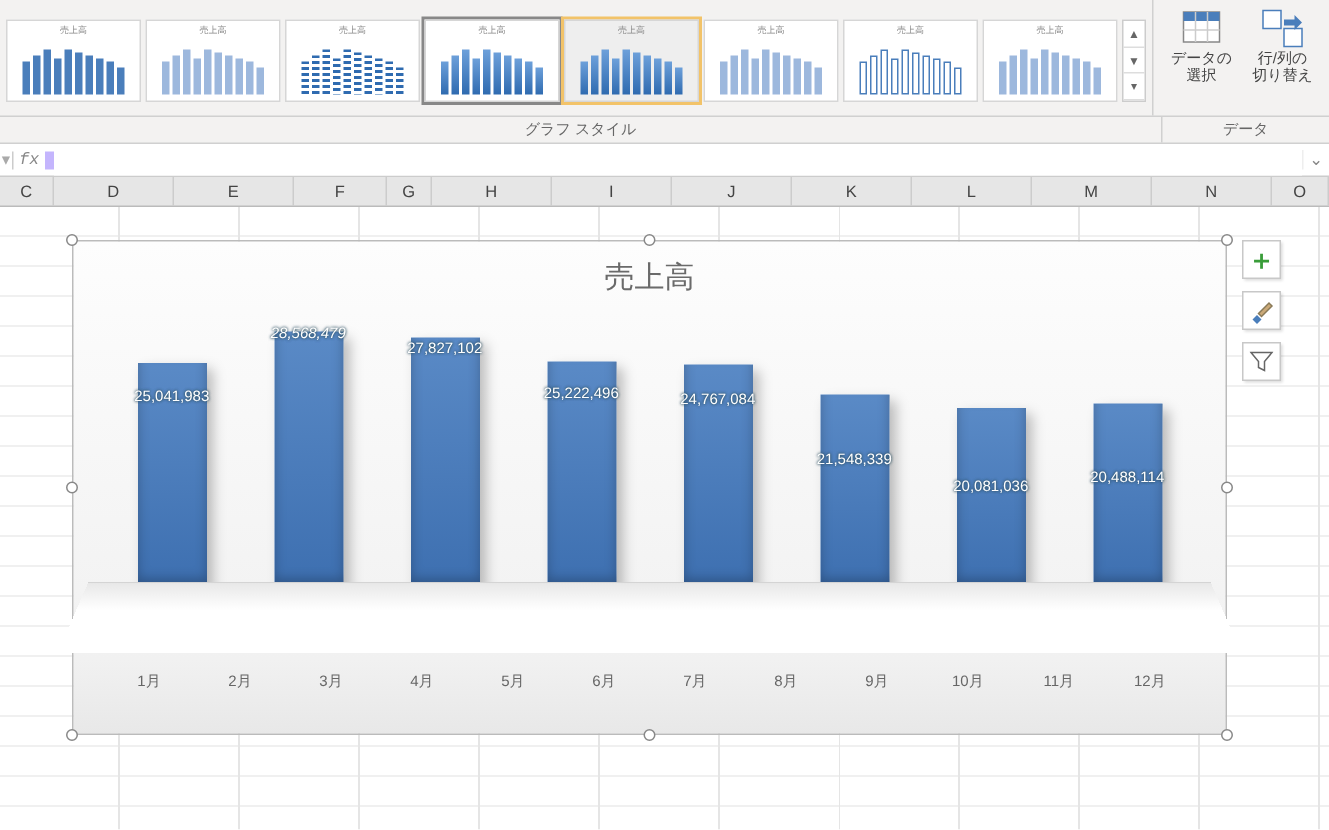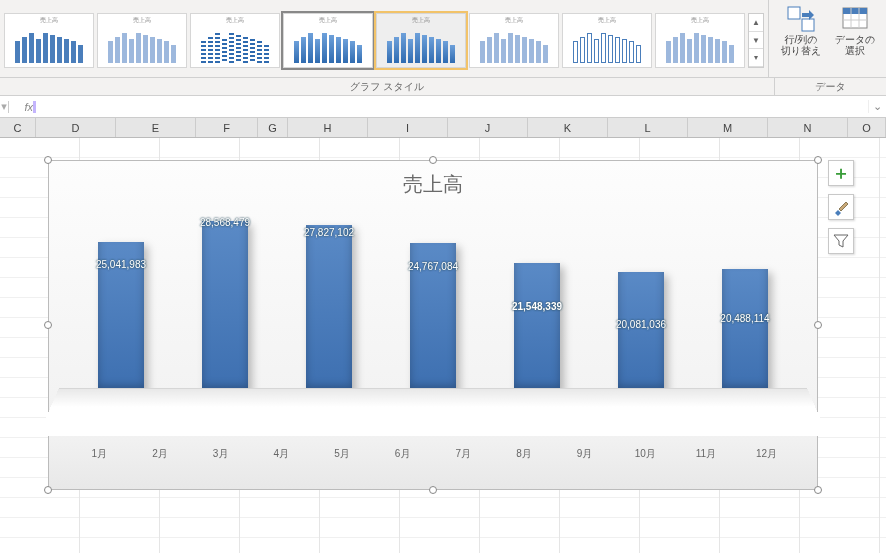--- a/index.html
+++ b/index.html
@@ -114,25 +114,26 @@
   
   .formula-bar {
     display: flex;
     align-items: center;
     height: 22px;
     border-bottom: 1px solid #ccc;
     background: #fff;
   }
   .fx-label {
     width: 28px;
-    text-align: right;
+    text-align: center;
     font-style: italic;
     color: #888;
     border-left: 1px solid #ccc;
-    border-right: 3px solid #c4b5fd;
+    border-right: 6px solid #c4b5fd;
+    font-family: Liberation Mono, monospace;
   }
   .fx-input {
     flex: 1;
     height: 100%;
     border: none;
     outline: none;
     padding: 0 6px;
     font-size: 11px;
   }
   .fx-expand {
@@ -381,39 +382,39 @@
         <span class="bar" style="height:18px"></span>
     </div>
     <div class="styles-spinner">
       <div>▲</div>
       <div>▼</div>
       <div>▾</div>
     </div>
   </div>
 
   <div class="ribbon-group">
-    <div class="rbtn">
-      <svg width="28" height="26" viewBox="0 0 28 26">
-        <rect x="1" y="1" width="12" height="12" fill="#fff" stroke="#4a7ebb"></rect>
-        <rect x="15" y="13" width="12" height="12" fill="#fff" stroke="#4a7ebb"></rect>
-        <path d="M15 7 L22 7 L22 4 L27 9 L22 14 L22 11 L15 11 Z" fill="#4a7ebb"></path>
-      </svg>
-      <span style="white-space:pre-line">行/列の
-切り替え</span>
-    </div>
     <div class="rbtn">
       <svg width="28" height="26" viewBox="0 0 28 26">
         <rect x="2" y="2" width="24" height="20" fill="#fff" stroke="#888"></rect>
         <rect x="2" y="2" width="24" height="6" fill="#4a7ebb"></rect>
         <line x1="10" y1="2" x2="10" y2="22" stroke="#ccc"></line>
         <line x1="18" y1="2" x2="18" y2="22" stroke="#ccc"></line>
         <line x1="2" y1="14" x2="26" y2="14" stroke="#ccc"></line>
       </svg>
       <span style="white-space:pre-line">データの
 選択</span>
+    </div>
+    <div class="rbtn">
+      <svg width="28" height="26" viewBox="0 0 28 26">
+        <rect x="1" y="1" width="12" height="12" fill="#fff" stroke="#4a7ebb"></rect>
+        <rect x="15" y="13" width="12" height="12" fill="#fff" stroke="#4a7ebb"></rect>
+        <path d="M15 7 L22 7 L22 4 L27 9 L22 14 L22 11 L15 11 Z" fill="#4a7ebb"></path>
+      </svg>
+      <span style="white-space:pre-line">行/列の
+切り替え</span>
     </div>
   </div>
 </div>
 
 <div class="ribbon-labels">
   <div class="lbl-styles">グラフ スタイル</div>
   <div class="lbl-data">データ</div>
 </div>
 
 <div class="formula-bar">
@@ -453,33 +454,37 @@
 
     <div class="chart-title">売上高</div>
 
     <div class="plot" id="plot">
         <div class="pbar-wrap">
           <div class="pbar" style="height: 150px;"></div>
           <div class="pval" style="top: auto; transform: translateY(18px); bottom: 140px;">25,041,983</div>
         </div>
         <div class="pbar-wrap">
           <div class="pbar" style="height: 171px;"></div>
-          <div class="pval" style="top: auto; transform: translateY(-3px); bottom: 161px;">28,568,479</div>
+          <div class="pval" style="top: auto; transform: translateY(-3px); bottom: 161px; font-style: italic;">28,568,479</div>
         </div>
         <div class="pbar-wrap">
           <div class="pbar" style="height: 167px;"></div>
           <div class="pval" style="top: auto; transform: translateY(1px); bottom: 155px;">27,827,102</div>
         </div>
         <div class="pbar-wrap">
+          <div class="pbar" style="height: 151px;"></div>
+          <div class="pval" style="top: auto; transform: translateY(17px); bottom: 141px;">25,222,496</div>
+        </div>
+        <div class="pbar-wrap">
           <div class="pbar" style="height: 149px;"></div>
           <div class="pval" style="top: auto; transform: translateY(19px); bottom: 139px;">24,767,084</div>
         </div>
         <div class="pbar-wrap">
           <div class="pbar" style="height: 129px;"></div>
-          <div class="pval" style="top: auto; transform: translateY(39px); bottom: 119px; font-weight: bold;">21,548,339</div>
+          <div class="pval" style="top: auto; transform: translateY(39px); bottom: 119px;">21,548,339</div>
         </div>
         <div class="pbar-wrap">
           <div class="pbar" style="height: 120px;"></div>
           <div class="pval" style="top: auto; transform: translateY(48px); bottom: 110px;">20,081,036</div>
         </div>
         <div class="pbar-wrap">
           <div class="pbar" style="height: 123px;"></div>
           <div class="pval" style="top: auto; transform: translateY(45px); bottom: 113px;">20,488,114</div>
         </div>
       </div>

